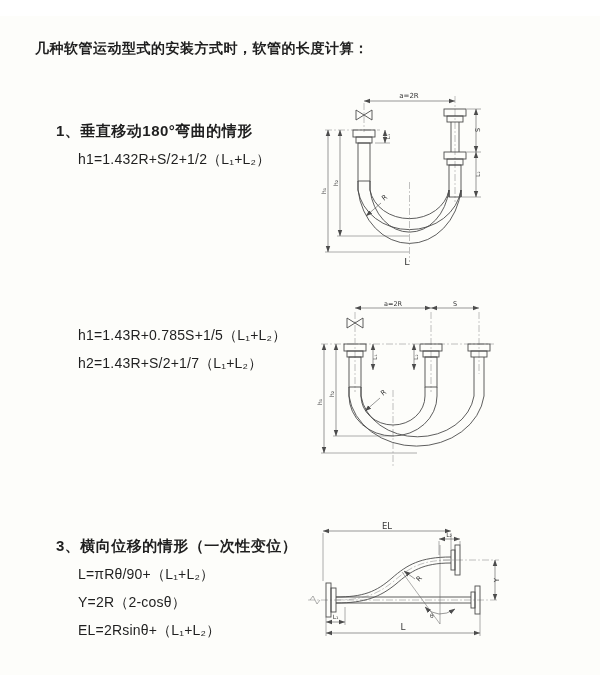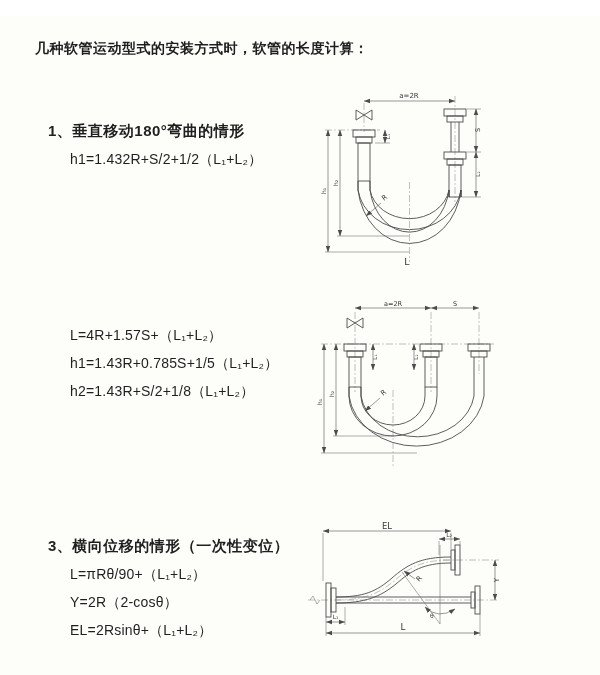--- a/index.html
+++ b/index.html
@@ -1,19 +1,19 @@
 <!DOCTYPE html>
 <html><head>
 <meta charset="utf-8">
 <style>
   html,body{margin:0;padding:0;}
   body{font-family:"Liberation Sans","DejaVu Sans",sans-serif;background:#ffffff;}
   .page{position:relative;width:600px;height:675px;background:#fdfdfa;overflow:hidden;color:#1f1f1f;margin-top:16px;}
   .title{position:absolute;left:35px;top:24px;font-size:14px;font-weight:bold;letter-spacing:.5px;}
-  .sec{position:absolute;left:48px;}
+  .sec{position:absolute;left:56px;}
   .heading{font-size:15px;font-weight:bold;letter-spacing:.5px;}
   .formula{font-size:14px;margin:10px 0 0 22px;letter-spacing:.2px;}
   svg.diag{position:absolute;}
   svg .ln{stroke:#4c4c4c;stroke-width:.9;fill:none;}
   svg .thin{stroke:#6a6a6a;stroke-width:.55;fill:none;}
   svg .dim{stroke:#565656;stroke-width:.6;fill:none;}
   svg .cl{stroke:#8d8d8d;stroke-width:.55;fill:none;stroke-dasharray:7 2.2 1.6 2.2;}
   svg text{fill:#383838;font-family:"DejaVu Sans",sans-serif;}
 </style>
 </head>
@@ -102,23 +102,22 @@
 
     <g>
       <line class="dim" x1="63" y1="113" x2="48" y2="126" marker-end="url(#a1)"></line>
       <text x="66" y="111" transform="rotate(-38 66 111)" font-size="7">R</text>
     </g>
 
     <text x="89" y="175" text-anchor="middle" font-size="9.5">L</text>
   </svg>
 
   <div class="sec" style="top:301px">
-    <div class="formula">L=4R+1.57S+（L₁+L₂）</div>
     <div class="formula">h1=1.43R+0.785S+1/5（L₁+L₂）</div>
-    <div class="formula">h2=1.43R+S/2+1/8（L₁+L₂）</div>
+    <div class="formula">h2=1.43R+S/2+1/7（L₁+L₂）</div>
   </div>
 
   <svg class="diag" style="left:316px;top:284px" width="192" height="186" viewBox="0 0 192 186">
     <defs>
       <marker id="a2" viewBox="0 0 6 5" refX="5.7" refY="2.5" markerWidth="6.5" markerHeight="5.5" orient="auto-start-reverse" markerUnits="userSpaceOnUse">
         <path d="M0,0.4 L6,2.5 L0,4.6 Z" fill="#4c4c4c"></path>
       </marker>
       <pattern id="p2" width="3.5" height="3.5" patternUnits="userSpaceOnUse" patternTransform="rotate(45)">
         <line x1="0" y1="0" x2="0" y2="3.5" stroke="#5a5a5a" stroke-width="0.6"></line>
       </pattern>

